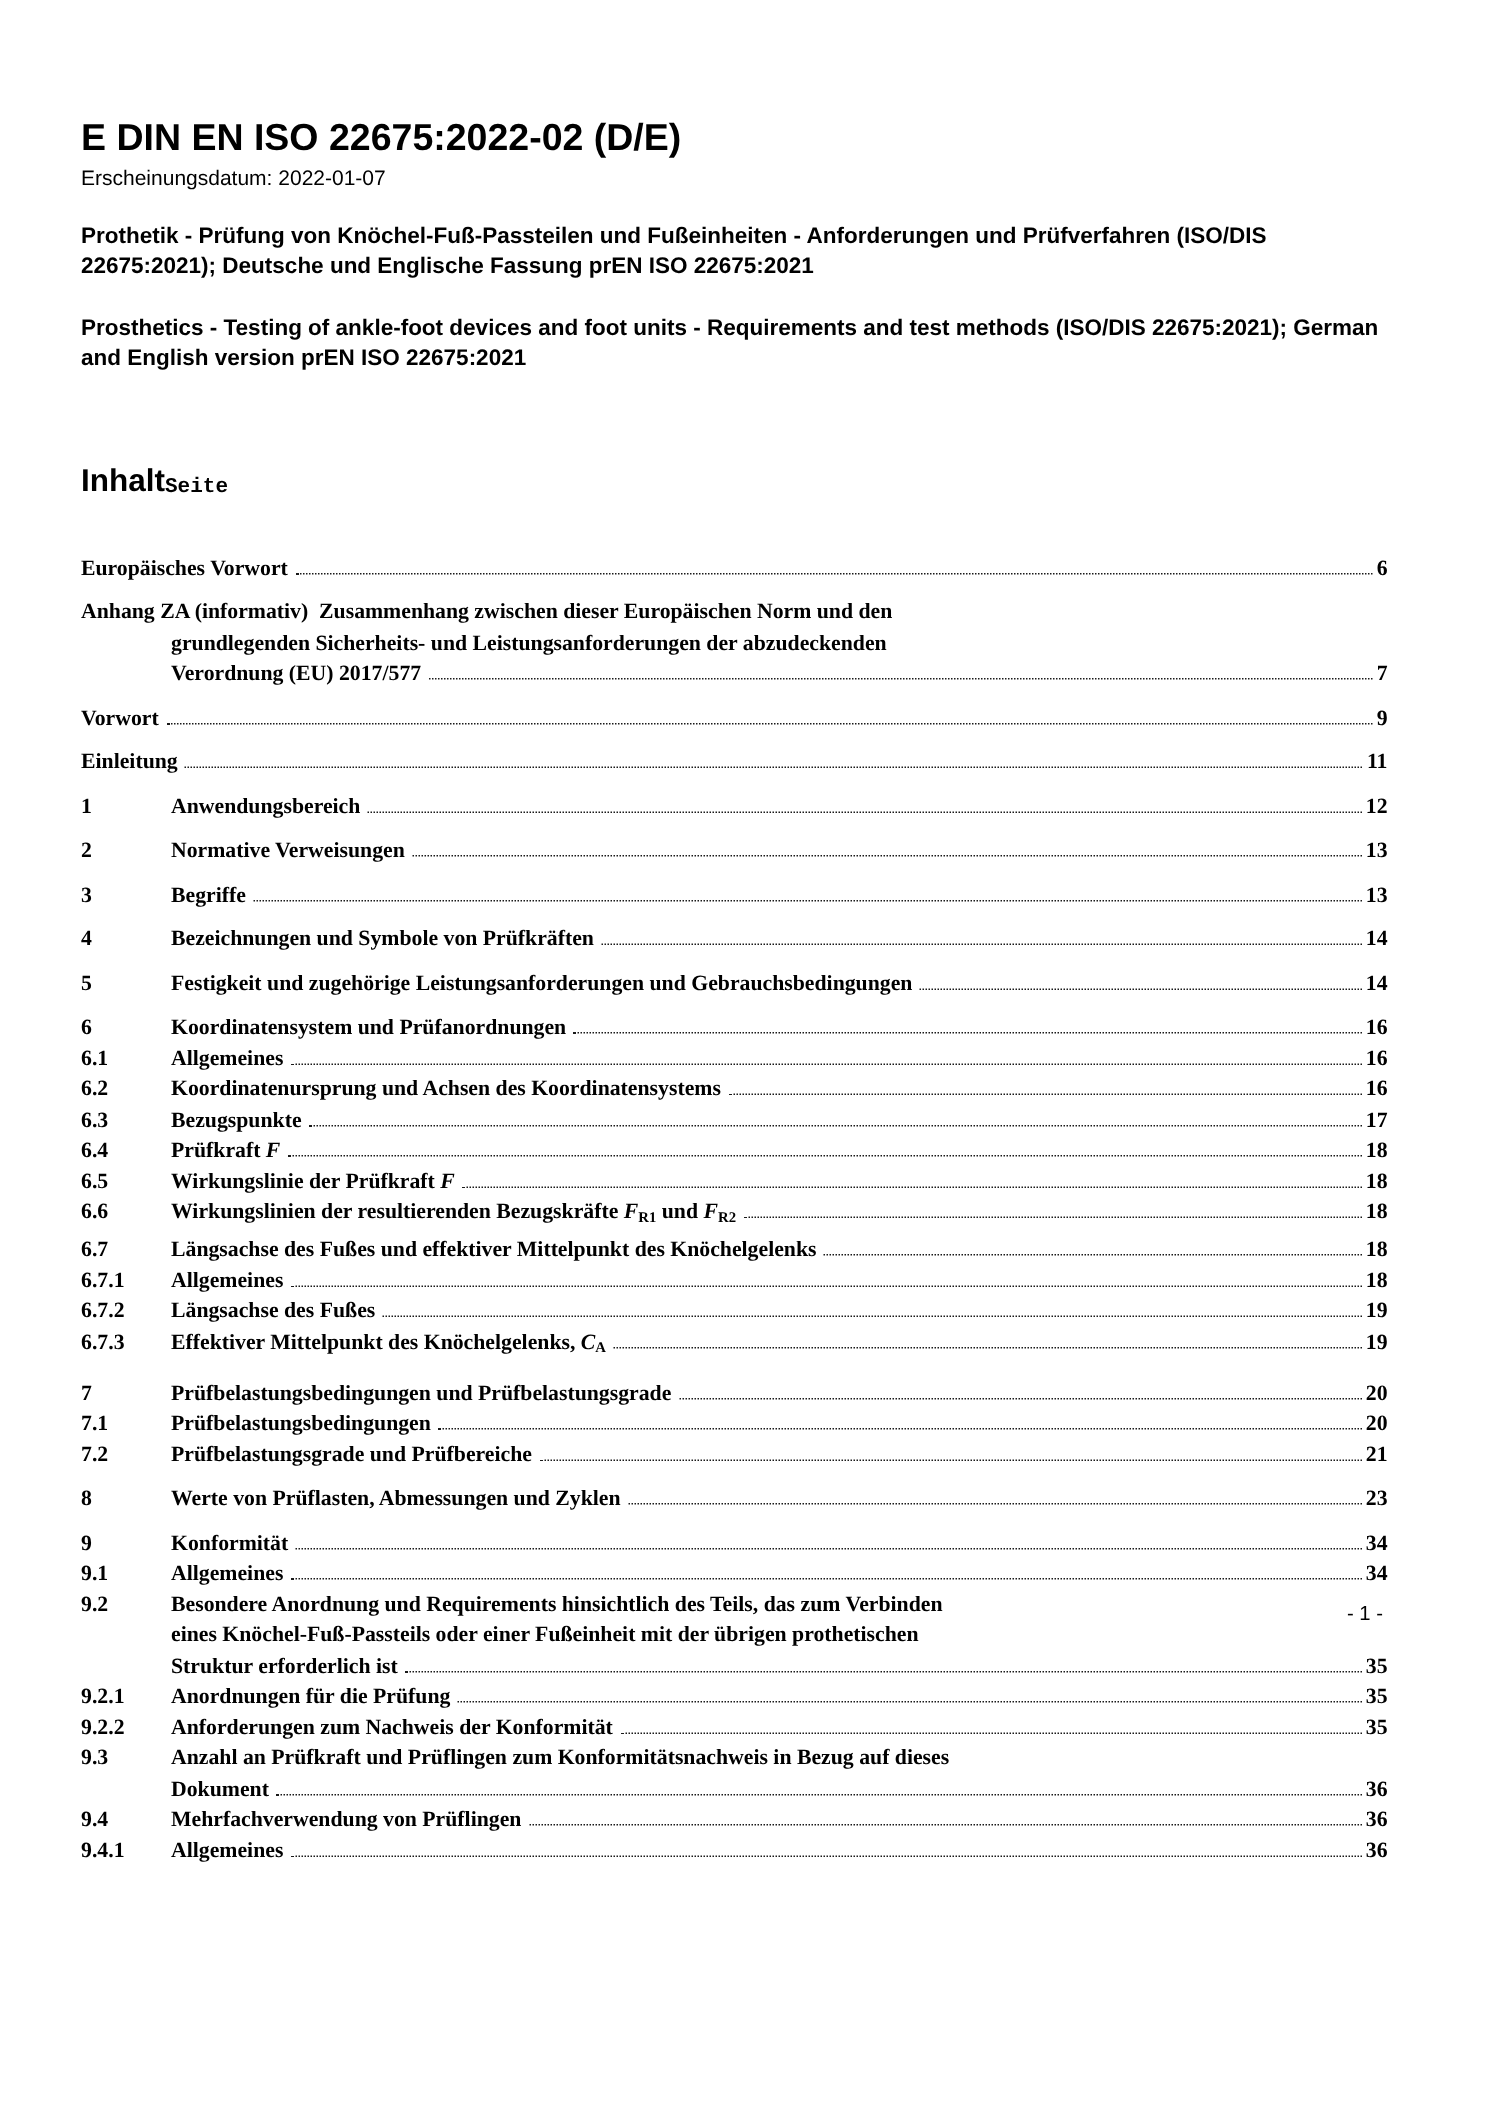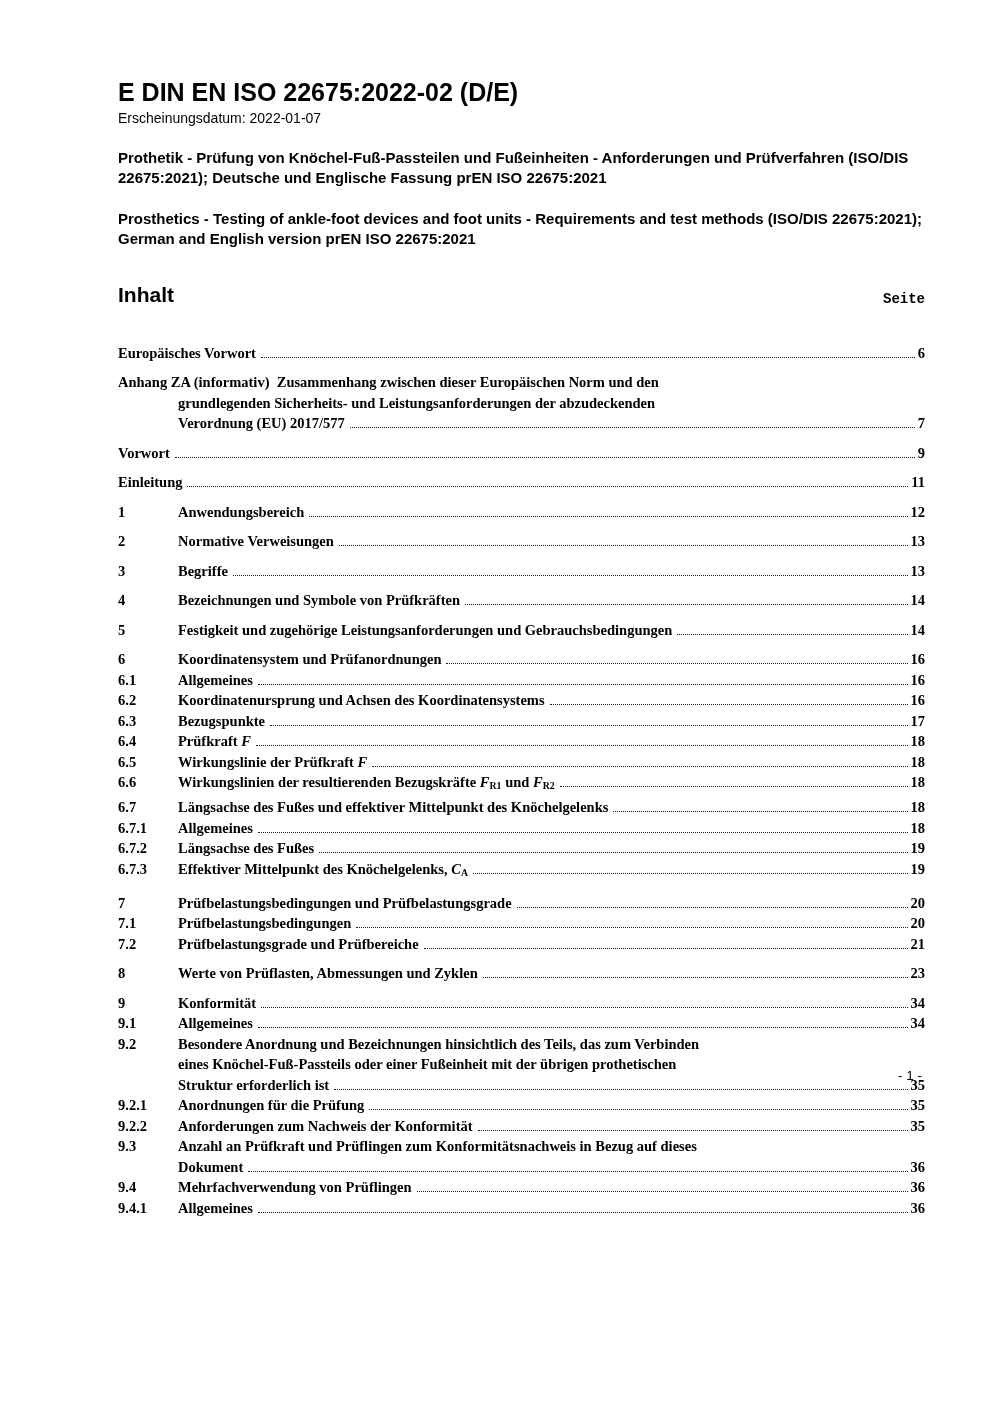--- a/index.html
+++ b/index.html
@@ -6,38 +6,38 @@
   html, body { background: #ffffff; }
   body {
     width: 992px; height: 1403px;
     font-family: "Liberation Serif", "DejaVu Serif", serif;
     color: #000;
     overflow: hidden;
   }
   .doc-page {
     position: relative;
     width: 992px; height: 1147px;
-    padding: 78px 67px 0 118px;
+    padding: 78px 67px 0 54px;
   }
   .doc-number {
     font-family: "Liberation Sans", "DejaVu Sans", sans-serif;
     font-size: 25px; font-weight: bold; line-height: 1.15;
   }
   .release-date {
     font-family: "Liberation Sans", "DejaVu Sans", sans-serif;
     font-size: 14px; margin-top: 3px;
   }
   .doc-title {
     font-family: "Liberation Sans", "DejaVu Sans", sans-serif;
     font-size: 15px; font-weight: bold; line-height: 1.32;
     margin-top: 22px;
   }
   .toc-header {
-    display: flex; justify-content: space-between; align-items: flex-end;
-    margin-top: 34px;
+    display: flex; justify-content: flex-start; align-items: flex-end;
+    margin-top: 60px;
   }
   .toc-heading {
     font-family: "Liberation Sans", "DejaVu Sans", sans-serif;
     font-size: 21px; font-weight: bold;
   }
   .toc-page-label {
     font-family: Liberation Mono, monospace;
     font-size: 14px; font-weight: bold;
   }
   .toc-list {
@@ -341,21 +341,21 @@
           <div class="toc-line last">
             <span class="toc-title">Allgemeines</span>
             <span class="toc-leader"></span>
             <span class="toc-page">34</span>
           </div>
         </div>
       </div>
       <div class="toc-entry">
         <span class="toc-num">9.2</span>
         <div class="toc-body">
-          <div class="toc-line">Besondere Anordnung und Bezeichnungen hinsichtlich des Teils, das zum Verbinden</div>
+          <div class="toc-line">Besondere Anordnung und Requirements hinsichtlich des Teils, das zum Verbinden</div>
           <div class="toc-line">eines Knöchel-Fuß-Passteils oder einer Fußeinheit mit der übrigen prothetischen</div>
           <div class="toc-line last">
             <span class="toc-title">Struktur erforderlich ist</span>
             <span class="toc-leader"></span>
             <span class="toc-page">35</span>
           </div>
         </div>
       </div>
       <div class="toc-entry">
         <span class="toc-num">9.2.1</span>

